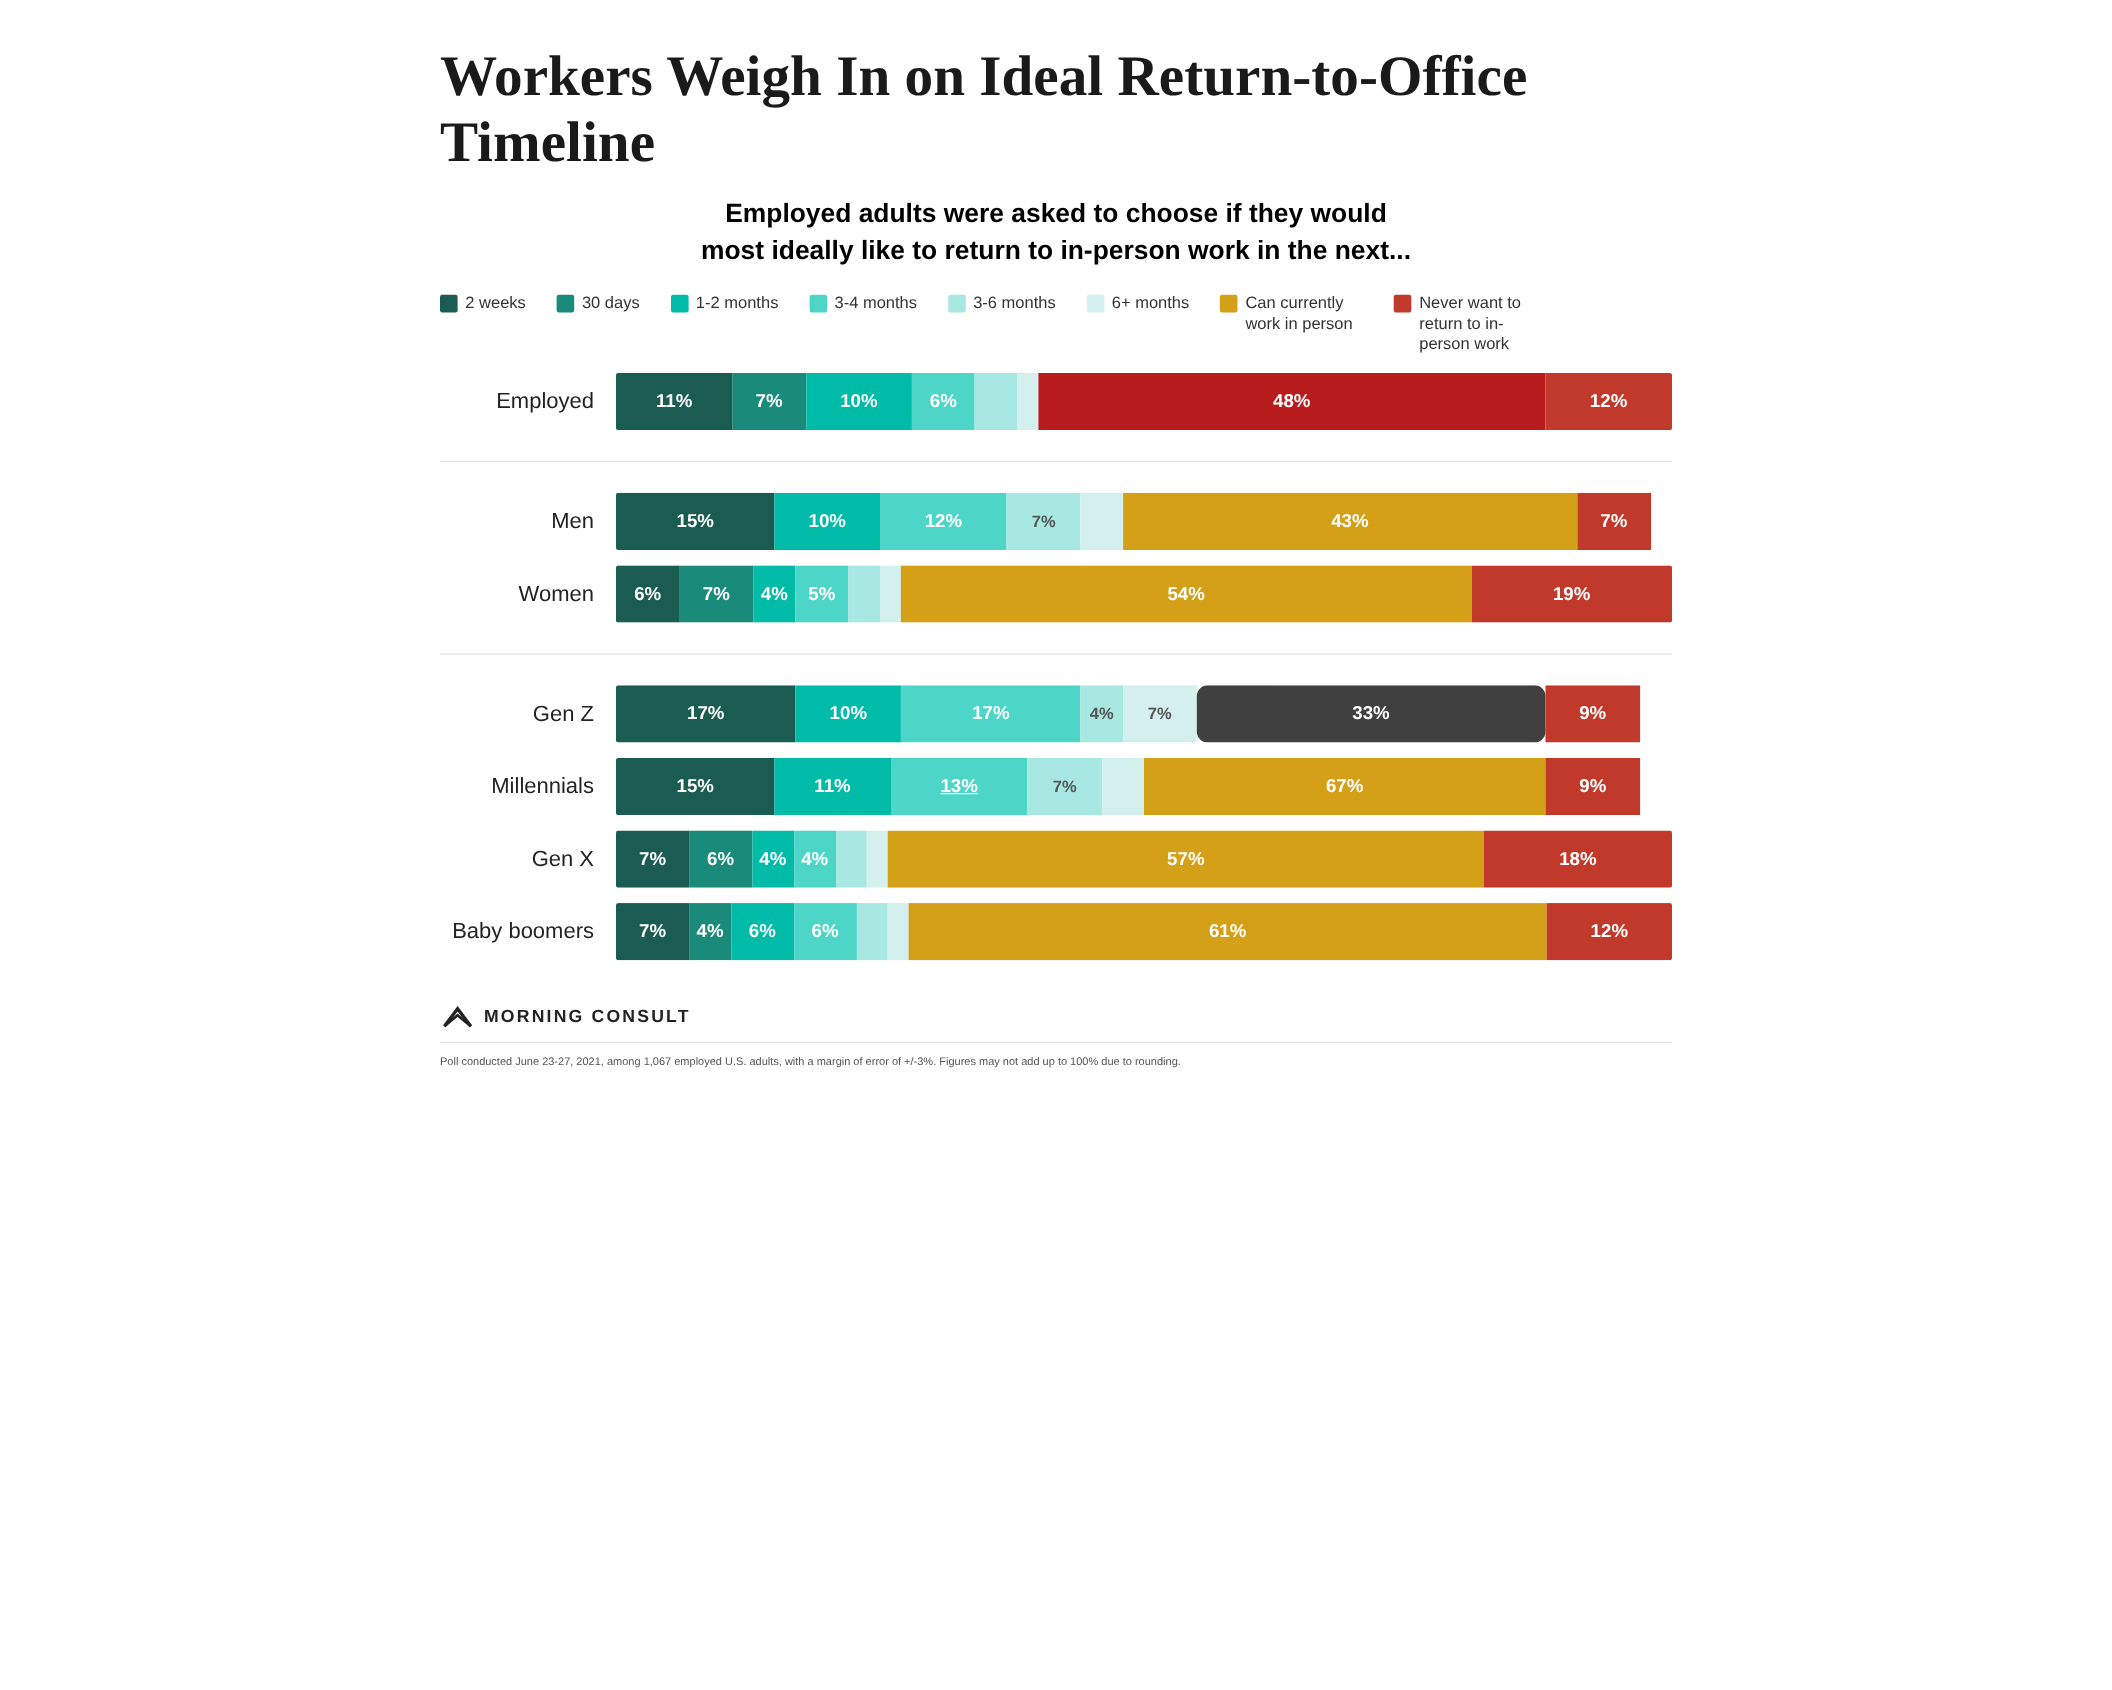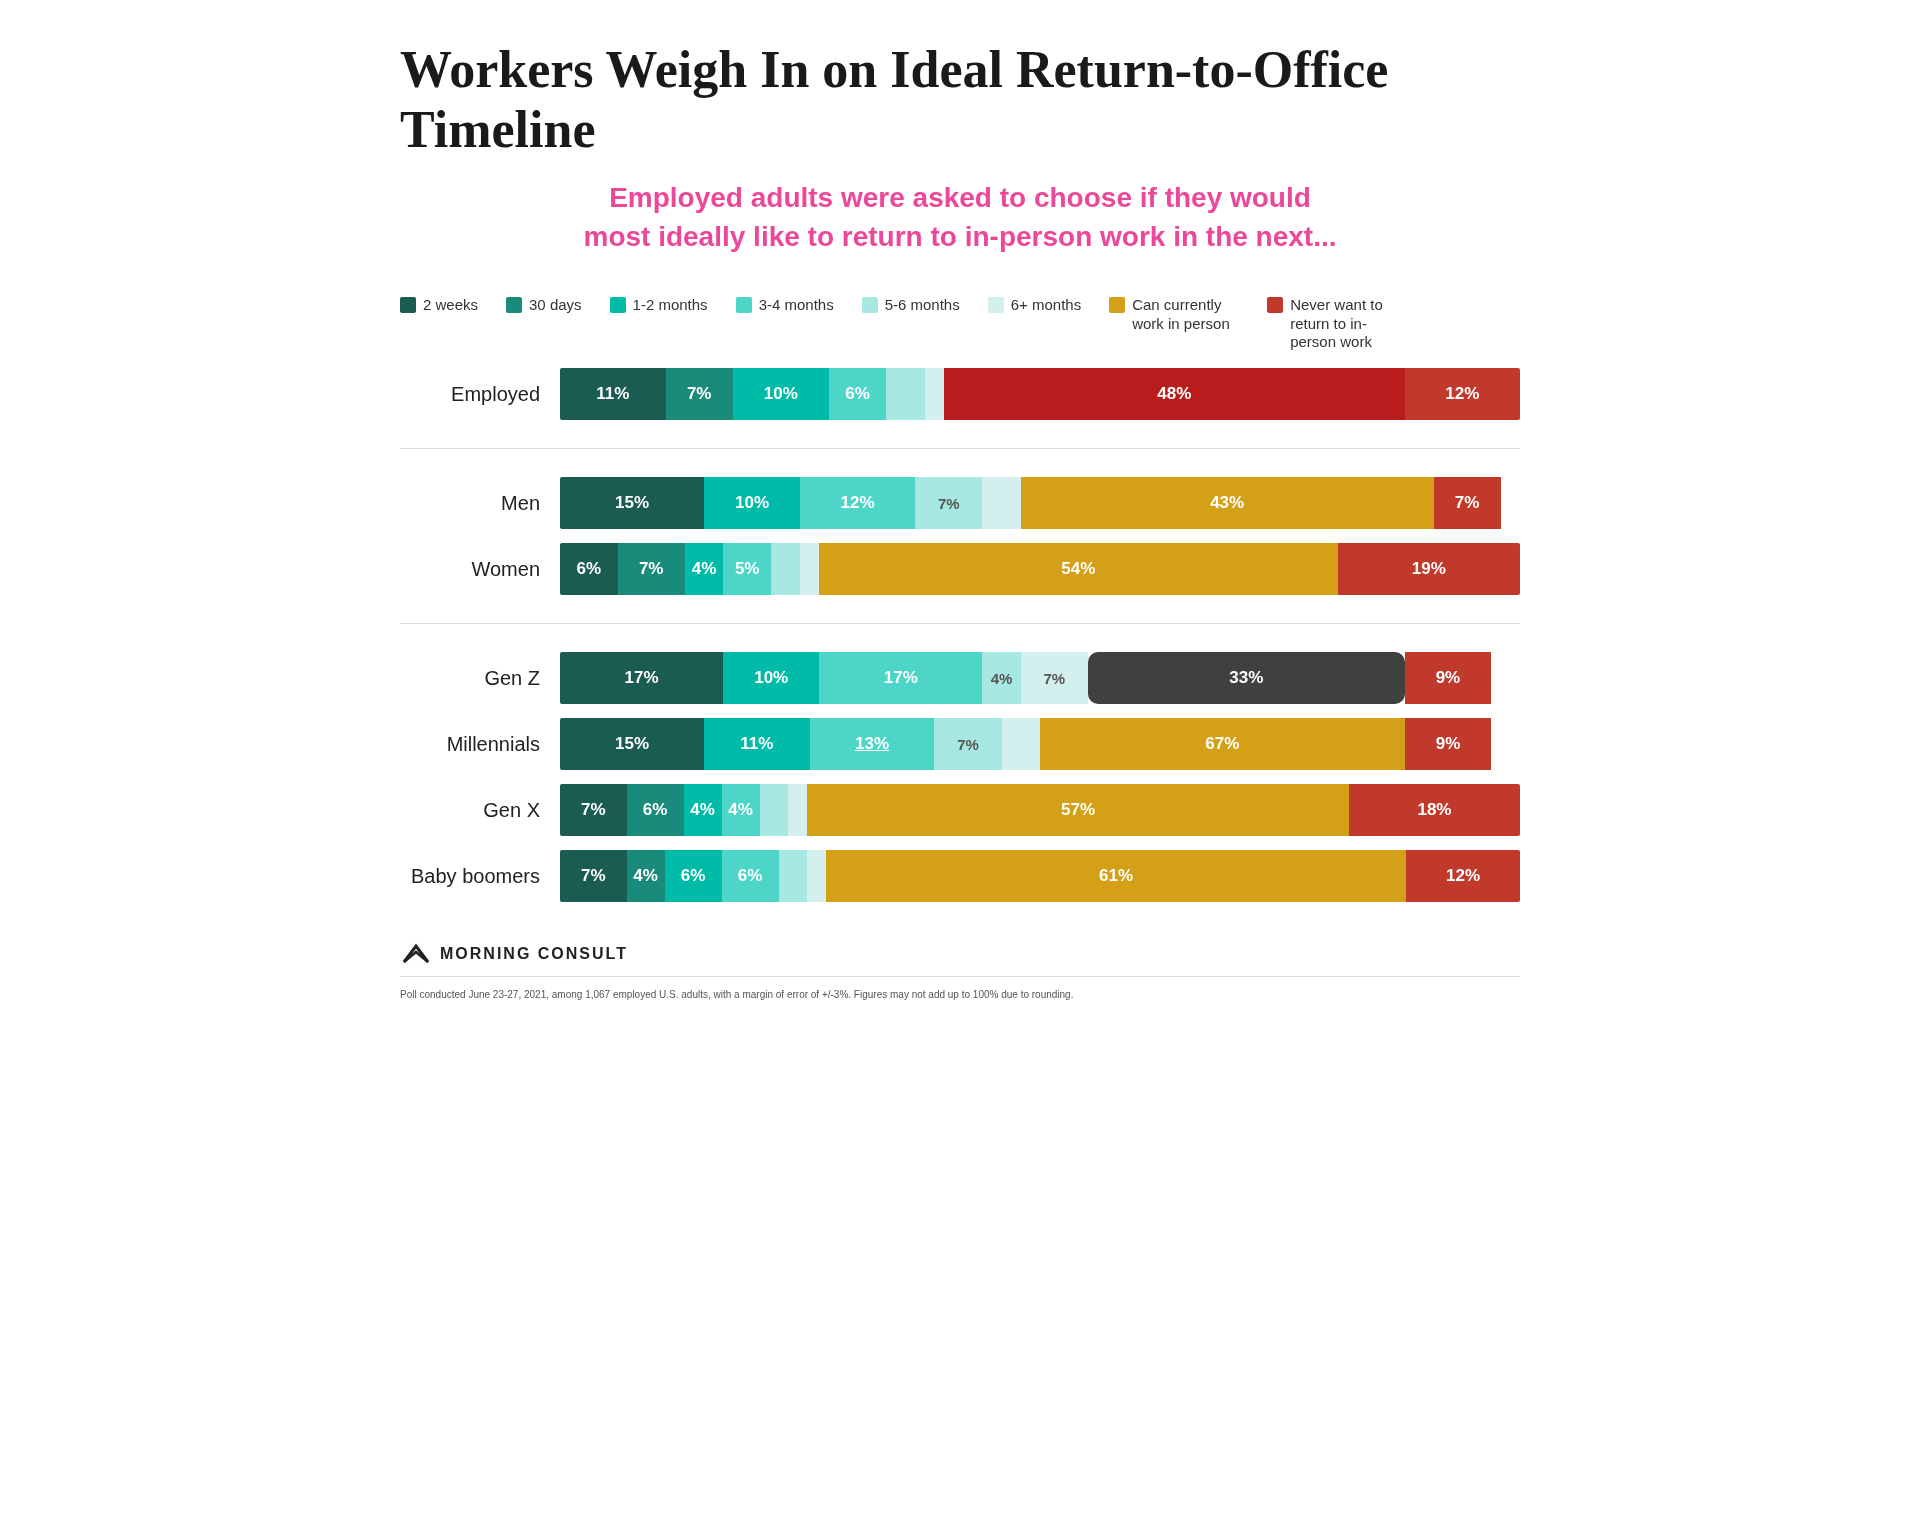--- a/index.html
+++ b/index.html
@@ -12,25 +12,25 @@
     }
     h1 {
       font-size: 52px;
       font-weight: 700;
       color: #1a1a1a;
       line-height: 1.15;
       margin-bottom: 18px;
       font-family: 'Georgia', serif;
     }
     .subtitle {
-      font-size: 28px;
-      font-weight: 700;
-      color: #ec4899;
+      font-size: 24px;
+      font-weight: 700;
+      color: #000000;
       text-align: center;
-      margin-bottom: 40px;
+      margin-bottom: 22px;
       font-family: Arial, sans-serif;
       line-height: 1.4;
     }
     
     .legend {
       display: flex;
       flex-wrap: wrap;
       gap: 0 28px;
       margin-bottom: 16px;
       align-items: flex-start;
@@ -141,21 +141,21 @@
     <div class="legend-item">
     <span class="legend-swatch" style="background:#00bba7"></span>
     <span>1-2 months</span>
   </div>
     <div class="legend-item">
     <span class="legend-swatch" style="background:#4dd6c8"></span>
     <span>3-4 months</span>
   </div>
     <div class="legend-item">
     <span class="legend-swatch" style="background:#a8e8e2"></span>
-    <span>5-6 months</span>
+    <span>3-6 months</span>
   </div>
     <div class="legend-item">
     <span class="legend-swatch" style="background:#d4f0ee"></span>
     <span>6+ months</span>
   </div>
     <div class="legend-item">
     <span class="legend-swatch" style="background:#d4a017"></span>
     <span>Can currently work in person</span>
   </div>
     <div class="legend-item">

